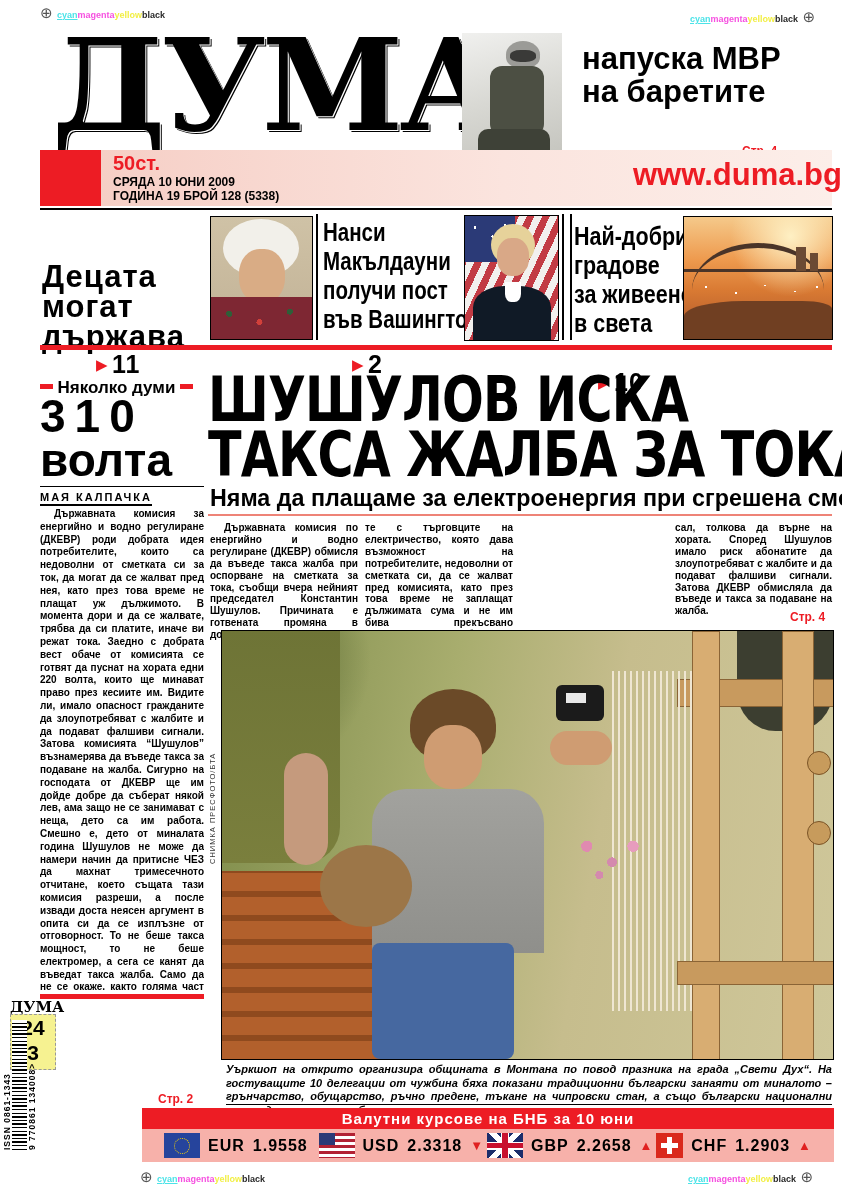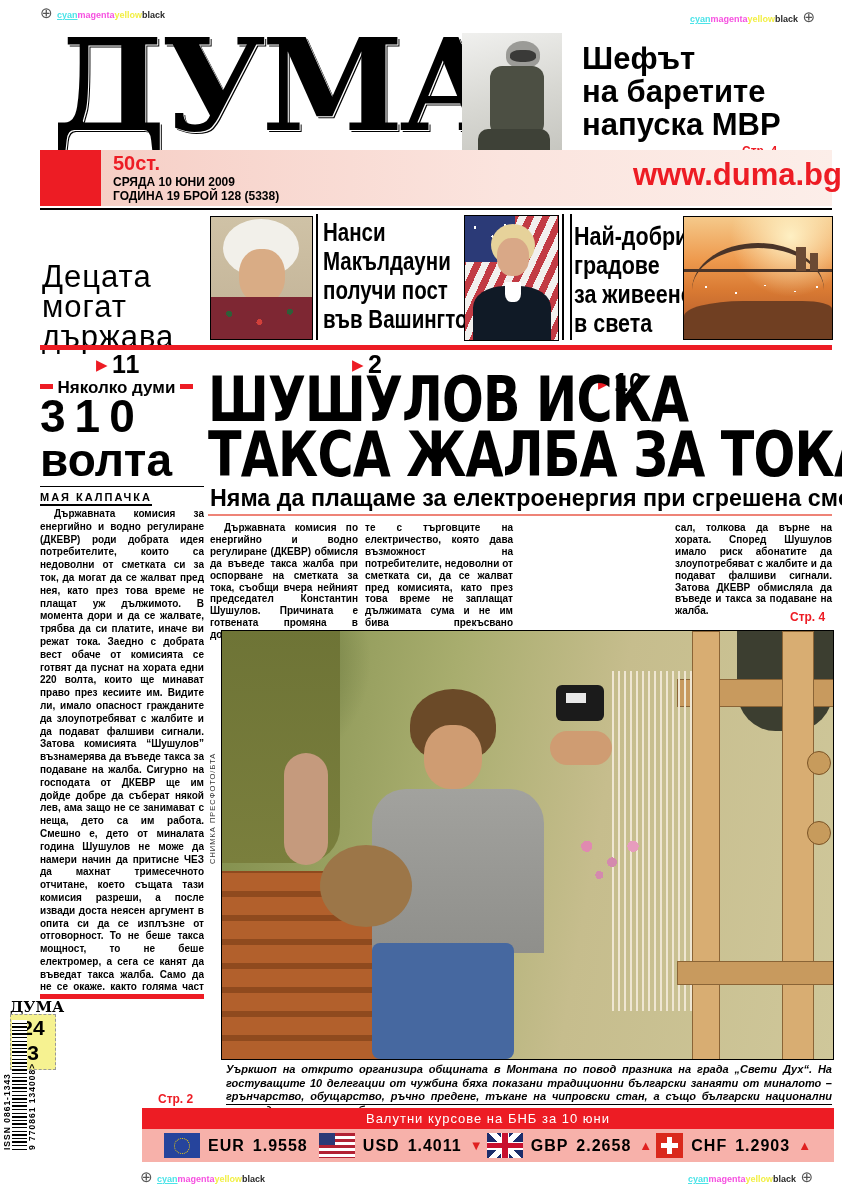--- a/index.html
+++ b/index.html
@@ -17,35 +17,35 @@
   .cmyk{font-size:9px;font-weight:bold;letter-spacing:0;}
   .c-cyan{color:#4be3e8;text-decoration:underline;} .c-mag{color:#f650e0;} .c-yel{color:#f2ef45;} .c-blk{color:#2a2a2a;}
   
   .logo{font-family:"DejaVu Serif",serif;font-weight:bold;font-size:128px;line-height:110px;
         letter-spacing:-4px;color:#000;text-shadow:1px 1px 0 #fff,2px 2px 0 #000;}
   .tagline{font-size:16px;font-weight:bold;letter-spacing:11px;}
   .pinkband{background:linear-gradient(90deg,#f6cfc6,#fbe4de 55%,#fceee9);}
   .hl-top{font-size:31px;line-height:33px;font-weight:bold;}
   
   .kicker{font-size:15px;line-height:17px;}
-  .t1title{font-size:31px;line-height:30px;font-weight:normal;letter-spacing:1px;}
+  .t1title{font-size:31px;line-height:30px;font-weight:bold;letter-spacing:1px;}
   .ttitle{font-size:25px;line-height:29px;font-weight:bold;}
   .marker-num{font-size:25px;font-weight:bold;letter-spacing:1px;}
   .marker-tri{color:#ed1c24;font-size:15px;vertical-align:3px;}
   
   .opbody{font-size:10px;line-height:12.8px;font-weight:bold;text-indent:14px;}
   .dash{display:inline-block;width:13px;height:5px;background:#ed1c24;vertical-align:4px;}
   
   .lead-hl{font-size:63px;line-height:55px;font-weight:bold;font-family:"DejaVu Sans",sans-serif;letter-spacing:-1px;}
   .subhead{font-size:24px;font-weight:bold;}
   .colbody{font-size:10px;line-height:11.9px;font-weight:bold;width:148px;}
   .caption{font-size:11px;line-height:13.5px;font-style:italic;font-weight:bold;text-align:justify;}
   .pageref{font-size:12px;font-weight:bold;color:#ed1c24;}
   
-  .curbar{background:#ed1c24;color:#fff;font-weight:normal;font-size:13px;letter-spacing:1px;
+  .curbar{background:#ed1c24;color:#fff;font-weight:bold;font-size:15px;letter-spacing:1px;
           display:flex;align-items:center;justify-content:center;}
   .currow{background:#f7b1aa;display:flex;align-items:center;justify-content:space-between;
           padding:0 22px;font-size:16px;font-weight:bold;letter-spacing:1px;}
   .curitem{display:flex;align-items:center;gap:8px;}
   .flag{width:36px;height:25px;position:relative;overflow:hidden;flex:0 0 auto;}
   .arrow{color:#e02020;font-size:13px;}
   
   .bc-stripes{height:15px;background:repeating-linear-gradient(90deg,#000 0 1.5px,#fff 1.5px 3.6px);}
   .bc-txt{font-size:8.5px;font-weight:bold;letter-spacing:1px;}
   
@@ -72,23 +72,22 @@
 
   <div class="abs" style="left:462px;top:33px;width:100px;height:167px;background:linear-gradient(165deg,#f0f0ee,#d8d8d3 40%,#b9b9b2);">
     <div class="abs" style="left:44px;top:8px;width:34px;height:27px;background:#9b9b97;border-radius:50% 50% 40% 40%;"></div>
     <div class="abs" style="left:48px;top:17px;width:26px;height:12px;background:#3a3a38;border-radius:40%;"></div>
     <div class="abs" style="left:28px;top:33px;width:54px;height:70px;background:#4c4f43;border-radius:12px;"></div>
     <div class="abs" style="left:16px;top:96px;width:72px;height:52px;background:#3e4137;border-radius:10px;"></div>
     <div class="abs" style="left:28px;top:148px;width:44px;height:15px;background:#2c2c28;border-radius:4px;"></div>
   </div>
 
   <div class="abs hl-top" style="left:582px;top:42px;width:250px;">
-    <div>Шефът</div>
+    <div>напуска МВР</div>
     <div>на баретите</div>
-    <div>напуска МВР</div>
   </div>
   <div class="abs pageref" style="left:742px;top:144px;">Стр. 4</div>
 
   <div class="abs pinkband" style="left:101px;top:150px;width:731px;height:56px;"></div>
   <div class="abs" style="left:40px;top:150px;width:61px;height:56px;background:#ed1c24;"></div>
   <div class="abs b red" style="left:113px;top:152px;font-size:20px;">50ст.</div>
   <div class="abs b" style="left:113px;top:175px;font-size:12px;">СРЯДА 10 ЮНИ 2009</div>
   <div class="abs b" style="left:113px;top:189px;font-size:12px;">ГОДИНА 19 БРОЙ 128 (5338)</div>
   <div class="abs b red" style="left:633px;top:157px;font-size:31px;">www.duma.bg</div>
 
@@ -247,21 +246,21 @@
       </div>
       <span>EUR</span>
       <span>1.9558</span>
       <span class="arrow"></span>
     </div>
     <div class="curitem">
       <div class="flag" style="background:repeating-linear-gradient(180deg,#b22234 0 3px,#fff 3px 6px);">
         <div class="abs" style="left:0;top:0;width:16px;height:12px;background:#2b3a77;"></div>
       </div>
       <span>USD</span>
-      <span>1.4011</span>
+      <span>2.3318</span>
       <span class="arrow">▼</span>
     </div>
     <div class="curitem">
       <div class="flag" style="background:linear-gradient(#fff,#fff) 50% 0/8px 100% no-repeat,linear-gradient(#fff,#fff) 0 50%/100% 8px no-repeat,linear-gradient(45deg,transparent 44%,#fff 44% 56%,transparent 56%),linear-gradient(-45deg,transparent 44%,#fff 44% 56%,transparent 56%),#1b2d6b;">
         <div class="abs" style="left:15px;top:0;width:6px;height:25px;background:#c8102e;"></div>
         <div class="abs" style="left:0;top:10px;width:36px;height:5px;background:#c8102e;"></div>
       </div>
       <span>GBP</span>
       <span>2.2658</span>
       <span class="arrow">▲</span>

